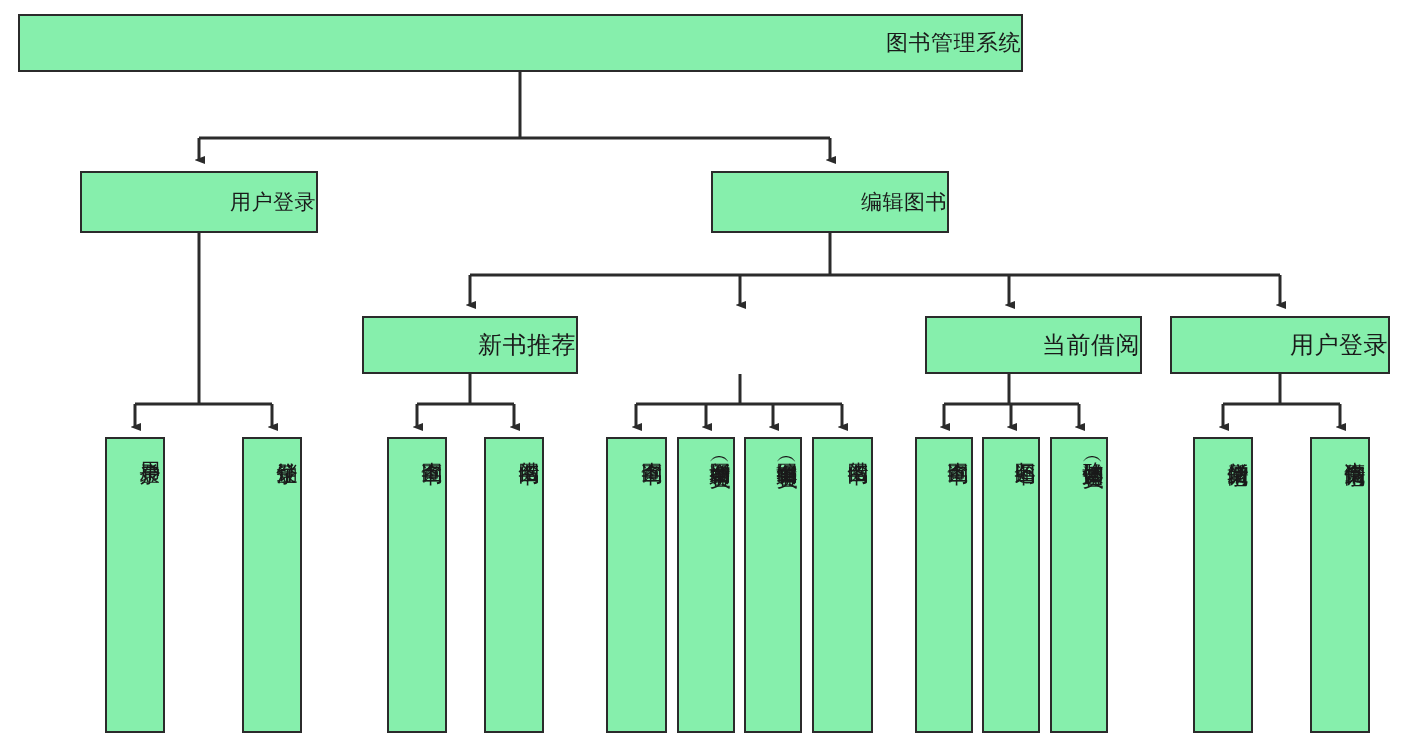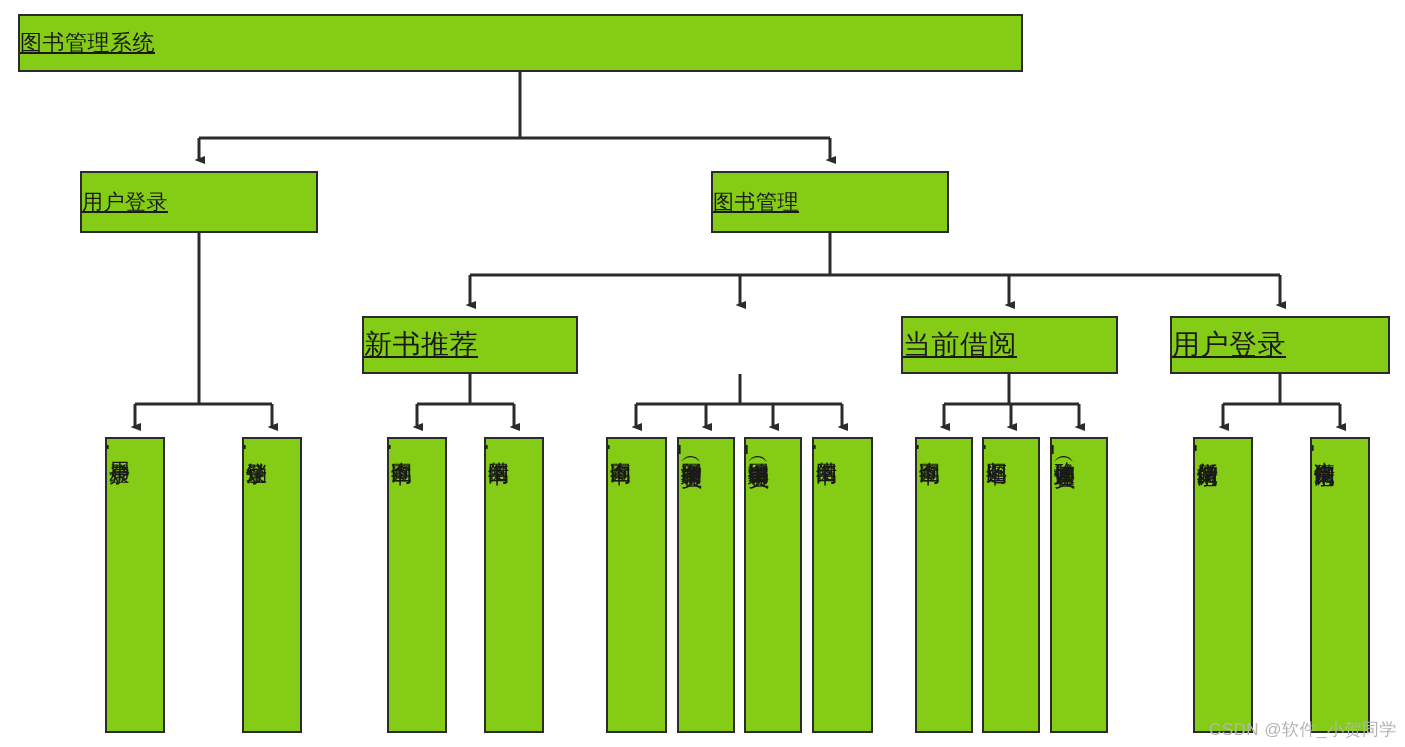--- a/index.html
+++ b/index.html
@@ -21,37 +21,36 @@
     position: absolute;
     left: 0;
     top: 0;
     width: 1405px;
     height: 747px;
     pointer-events: none;
   }
   .node {
     position: absolute;
     box-sizing: border-box;
-    background: #84cc16;
+    background: #86efac;
     border: 2px solid #2b2b2b;
     display: flex;
     align-items: center;
-    justify-content: flex-start;
+    justify-content: flex-end;
     color: #1a1a1a;
     z-index: 2;
-    text-decoration: underline;
   }
   .node .label {
     text-align: center;
     line-height: 1.18;
     letter-spacing: 0.5px;
   }
   .node-root .label { font-size: 22px; }
   .node-l2 .label   { font-size: 21px; }
-  .node-l3 .label   { font-size: 28px; }
+  .node-l3 .label   { font-size: 24px; }
   .node-leaf {
     align-items: flex-start;
     padding-top: 6px;
   }
   .node-leaf .label {
     writing-mode: vertical-rl;
     text-orientation: upright;
     font-size: 21px;
     line-height: 1.22;
     letter-spacing: 1px;
@@ -124,27 +123,27 @@
   </svg>
 
   <div class="node node-root" style="left:18px; top:14px; width:1005px; height:58px;">
     <span class="label">图书管理系统</span>
   </div>
 
   <div class="node node-l2" style="left:80px; top:171px; width:238px; height:62px;">
     <span class="label">用户登录</span>
   </div>
   <div class="node node-l2" style="left:711px; top:171px; width:238px; height:62px;">
-    <span class="label">图书管理</span>
+    <span class="label">编辑图书</span>
   </div>
 
   <div class="node node-l3" style="left:362px; top:316px; width:216px; height:58px;">
     <span class="label">新书推荐</span>
   </div>
-  <div class="node node-l3" style="left:901px; top:316px; width:217px; height:58px;">
+  <div class="node node-l3" style="left:925px; top:316px; width:217px; height:58px;">
     <span class="label">当前借阅</span>
   </div>
   <div class="node node-l3" style="left:1170px; top:316px; width:220px; height:58px;">
     <span class="label">用户登录</span>
   </div>
 
   <div class="node node-leaf" style="left:105px; top:437px; width:60px; height:296px;">
     <span class="label">用户登录</span>
   </div>
   <div class="node node-leaf" style="left:242px; top:437px; width:60px; height:296px;">
@@ -177,15 +176,14 @@
   <div class="node node-leaf" style="left:1050px; top:437px; width:58px; height:296px;">
     <span class="label">确认归还（管理员）</span>
   </div>
   <div class="node node-leaf" style="left:1193px; top:437px; width:60px; height:296px;">
     <span class="label">新增借阅记录</span>
   </div>
   <div class="node node-leaf" style="left:1310px; top:437px; width:60px; height:296px;">
     <span class="label">查询借阅记录</span>
   </div>
 
-  <div class="watermark">CSDN @软件_小贺同学</div>
 
 </div>
 
 </body></html>

